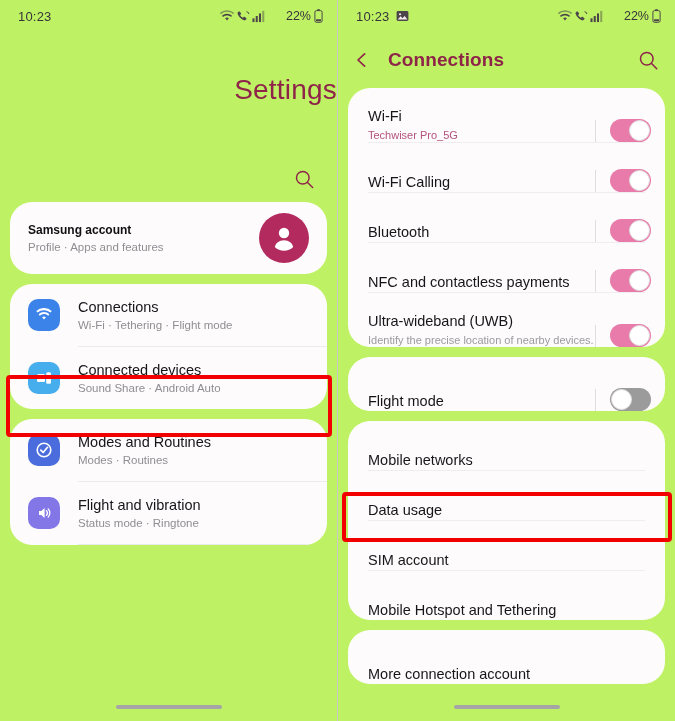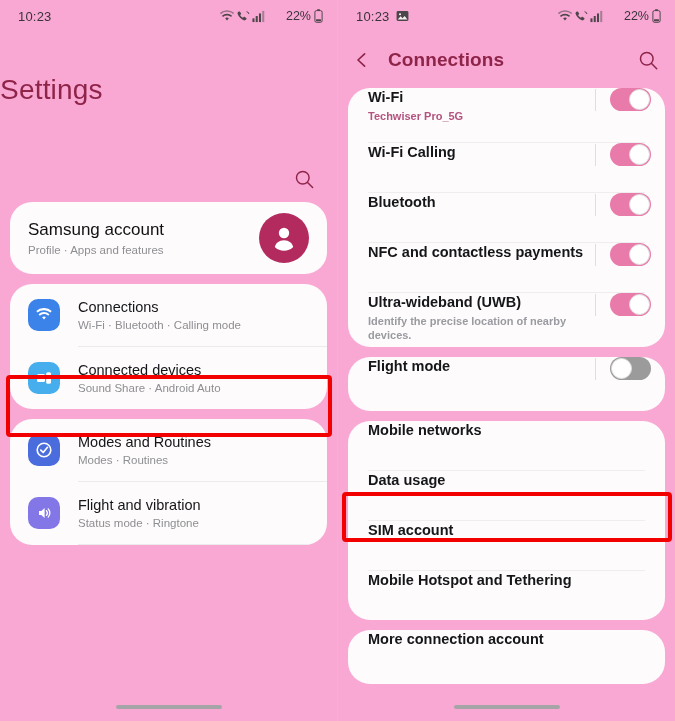--- a/index.html
+++ b/index.html
@@ -9,21 +9,21 @@
     font-family: "Liberation Sans", sans-serif;
     overflow: hidden;
   }
   .screens {
     display: flex;
     width: 675px; height: 721px;
   }
   .phone {
     position: relative;
     width: 337px; height: 721px;
-    background: #f9a8d4;
+    background: #bef264;
     overflow: hidden;
   }
   .phone.left { width: 338px; border-right: 1px solid #c8c8c8; }
   .phone.right { width: 337px; }
 
   
   .statusbar {
     height: 32px;
     display: flex; align-items: center;
     justify-content: space-between;
@@ -32,21 +32,21 @@
     color: #3a3336;
   }
   .sb-left { display: flex; align-items: center; gap: 6px; }
   .sb-right { display: flex; align-items: center; gap: 2px; }
   .sb-time { font-size: 13px; letter-spacing: .2px; color: #39333a; }
   .sb-pct { font-size: 12.5px; color: #39333a; margin: 0 1px 0 19px; }
   .ico { display: block; }
 
   
   .settings-title {
-    text-align: left;
+    text-align: right;
     color: #8f2449;
     font-size: 28px;
     padding-top: 42px;
     letter-spacing: .2px;
   }
   .search-row {
     height: 62px;
     display: flex; align-items: flex-end;
     justify-content: flex-end;
     padding: 0 22px 8px 0;
@@ -82,21 +82,21 @@
     margin-top: 2px; line-height: 1.25;
   }
   .divider {
     height: 1px; background: #eceaea;
     margin-left: 68px; margin-right: 0;
   }
 
   
   .account-card { margin-top: 0; }
   .account-row { min-height: 72px; }
-  .account-name { font-size: 17px; color: #111114; font-weight: normal; }
+  .account-name { font-size: 12px; color: #111114; font-weight: bold; }
   .account-sub { font-size: 11.5px; color: #8e8e93; margin-top: 4px; }
   .avatar {
     width: 50px; height: 50px; border-radius: 50%;
     background: #b32a5e;
     display: flex; align-items: center; justify-content: center;
     flex: 0 0 50px;
   }
 
   
   .hl {
@@ -132,25 +132,24 @@
     flex: 1 1 auto;
     color: #8f2449;
     font-size: 19px;
     font-weight: bold;
     margin-left: 10px;
     letter-spacing: .1px;
   }
   .appbar-search { width: 26px; flex: 0 0 26px; display:flex; align-items:center; justify-content:flex-end;}
 
   .r-row {
-    display: flex; align-items: flex-start;
+    display: flex; align-items: flex-end;
     padding: 0 14px 0 20px;
     min-height: 49px;
     position: relative;
-    font-weight: bold;
   }
   .r-row.tall { min-height: 54px; }
   .r-text { flex: 1 1 auto; min-width: 0; }
   .r-title { font-size: 14.5px; color: #16161a; line-height: 1.3; }
   .r-sub { font-size: 11px; color: #9a9aa0; margin-top: 2px; line-height:1.3;}
   .r-sub.accent { color: #b4537f; }
   .r-div { height: 1px; background: #efeded; margin: 0 20px; }
 
   .toggle-wrap { display: flex; align-items: center; flex: 0 0 auto; }
   .tog-sep { width: 1px; height: 22px; background: #e2dede; margin-right: 14px; }
@@ -250,21 +249,21 @@
       <div class="row">
         <div class="row-icon" style="background:#3b83e8">
           <svg width="20" height="20" viewBox="0 0 20 20">
               <path d="M10 14.6l1.9-2.3a2.9 2.9 0 0 0-3.8 0L10 14.6z" fill="#fff"></path>
               <path d="M10 9.1c1.6 0 3.1.6 4.2 1.6l1.2-1.5A8.1 8.1 0 0 0 10 7.1a8.1 8.1 0 0 0-5.4 2.1l1.2 1.5A6.2 6.2 0 0 1 10 9.1z" fill="#fff"></path>
               <path d="M10 5.2c2.5 0 4.8.9 6.5 2.4L17.7 6A10.7 10.7 0 0 0 10 3.1 10.7 10.7 0 0 0 2.3 6l1.2 1.6A9.6 9.6 0 0 1 10 5.2z" fill="#fff"></path>
             </svg>
         </div>
         <div class="row-text">
           <div class="row-title">Connections</div>
-          <div class="row-sub">Wi-Fi  ·  Bluetooth  ·  Calling mode</div>
+          <div class="row-sub">Wi-Fi  ·  Tethering  ·  Flight mode</div>
         </div>
       </div>
       <div class="divider"></div>
       <div class="row">
         <div class="row-icon" style="background:#47aeed">
           <svg width="20" height="20" viewBox="0 0 20 20">
               <rect x="3" y="6" width="8" height="8" rx="1.5" fill="#fff"></rect>
               <rect x="12.2" y="4.2" width="4.8" height="11.6" rx="1.5" fill="#fff"></rect>
             </svg>
         </div>

